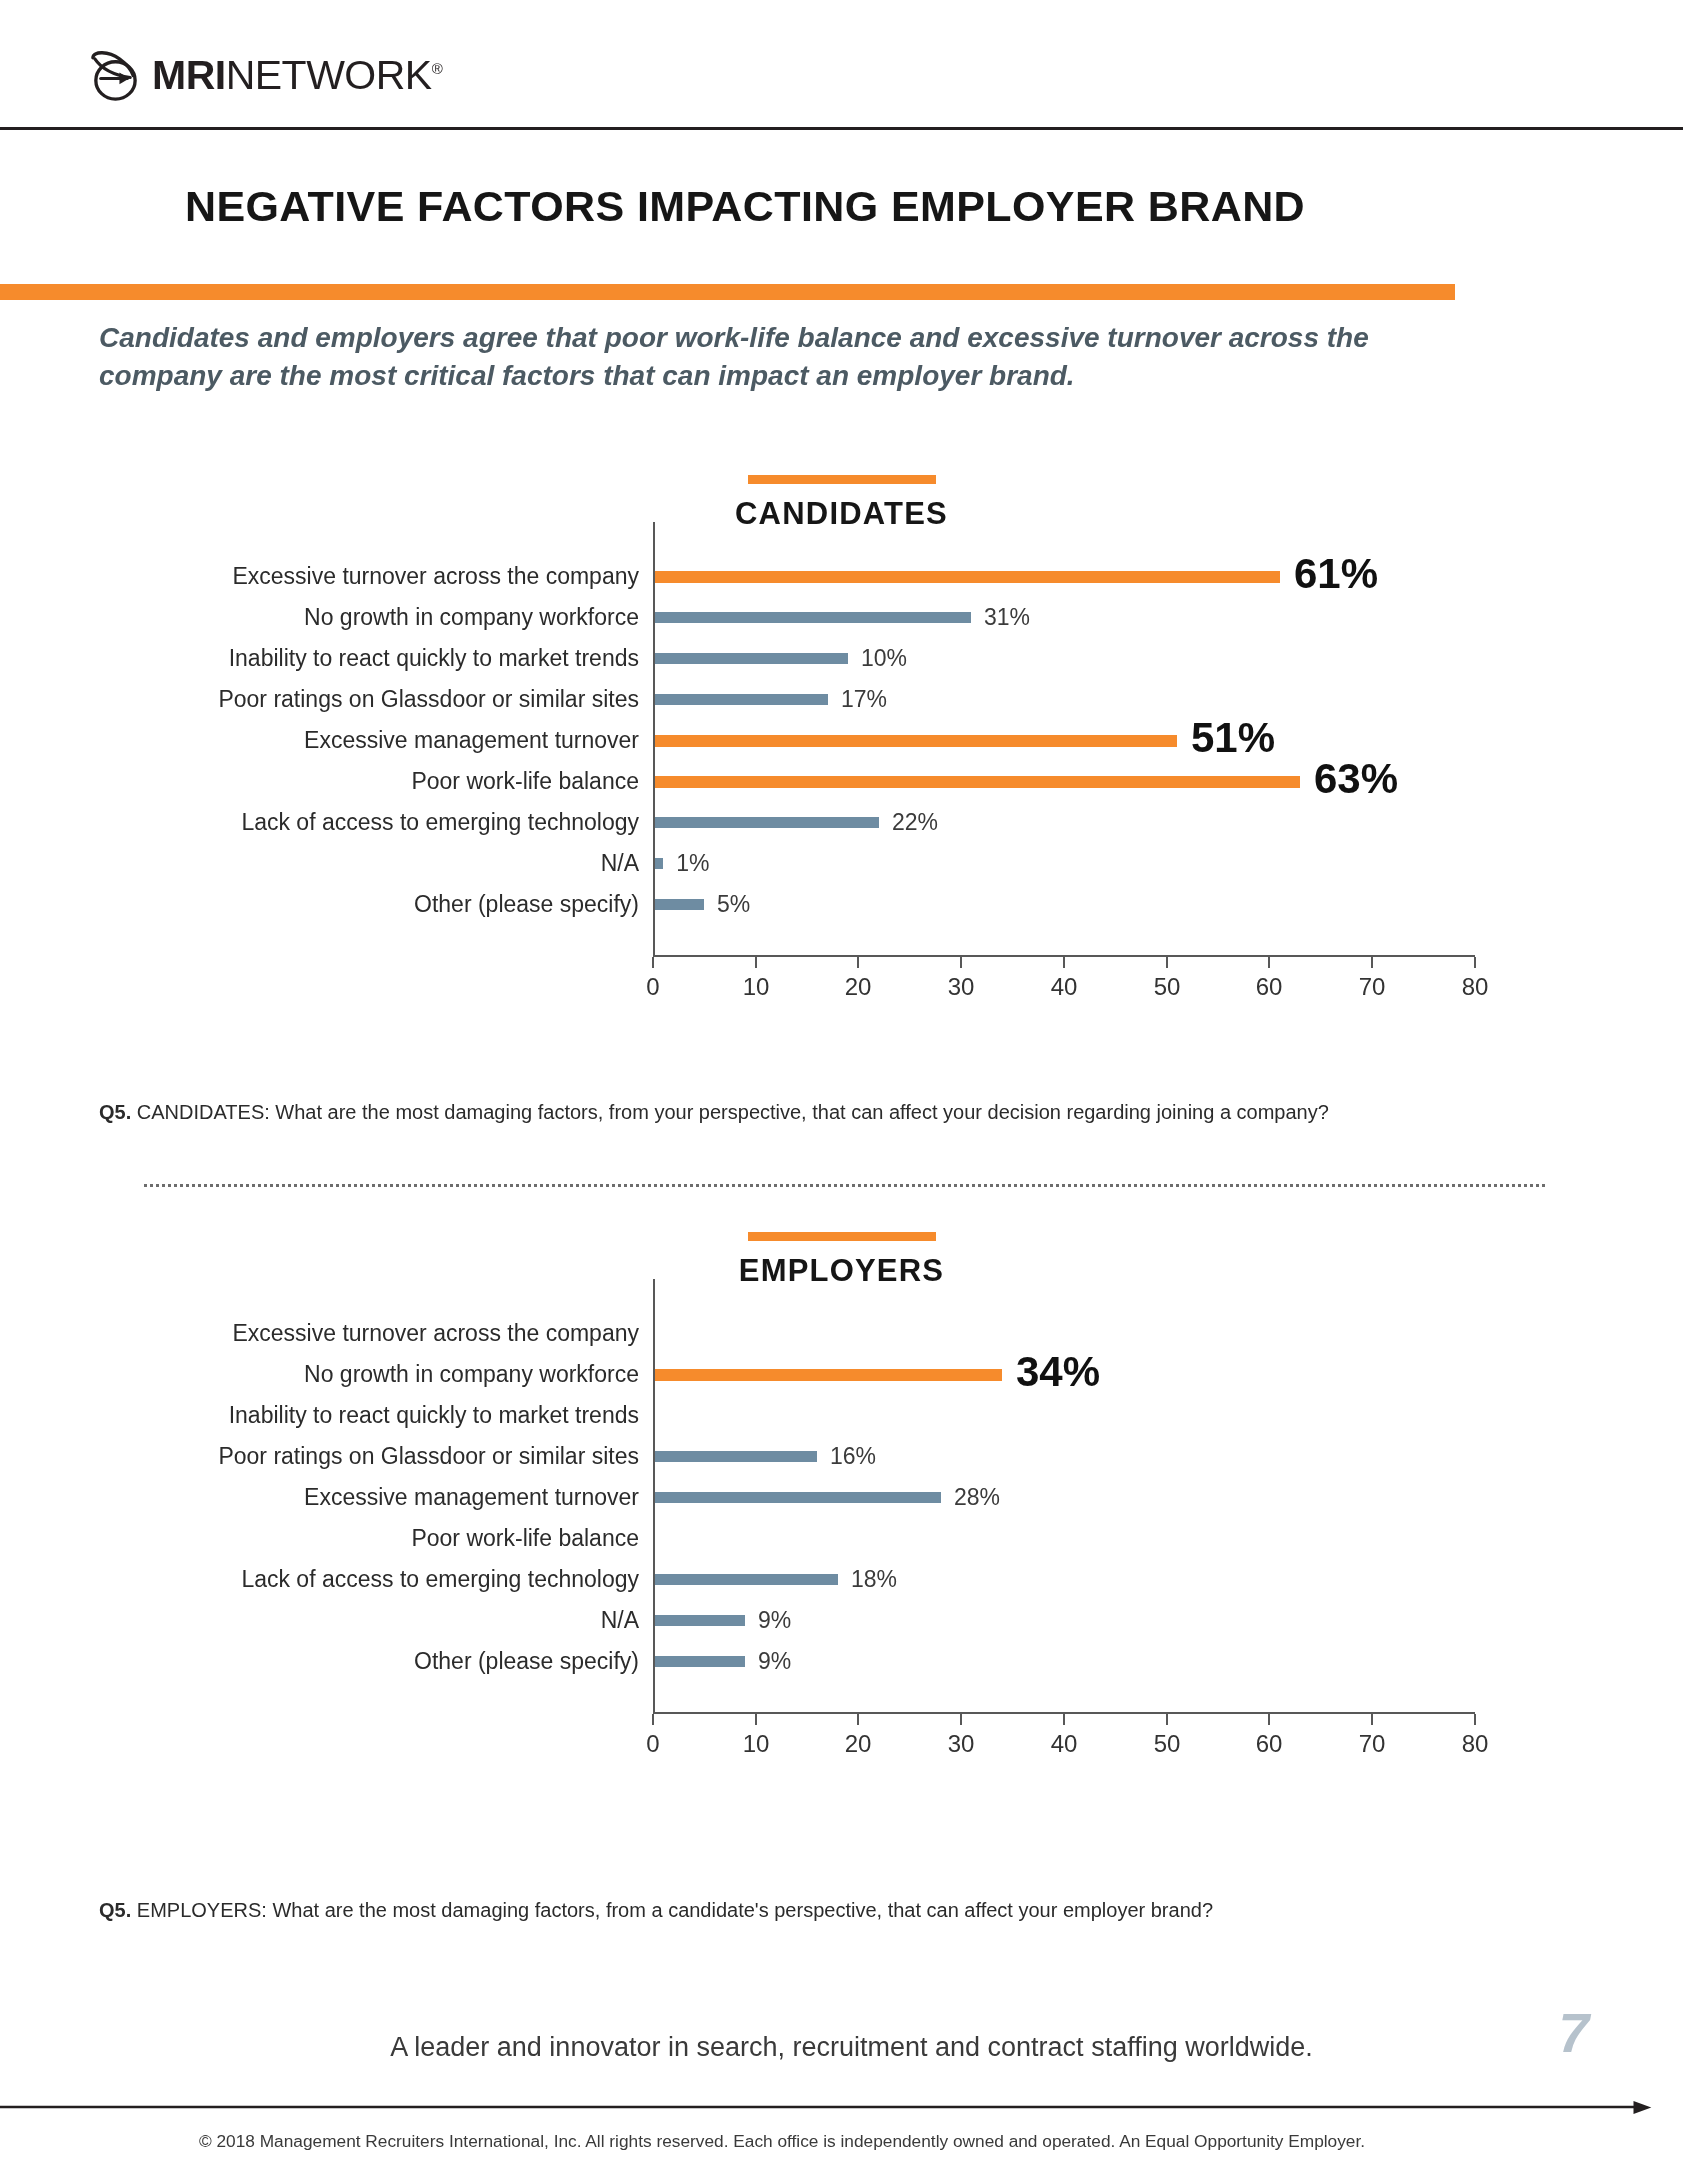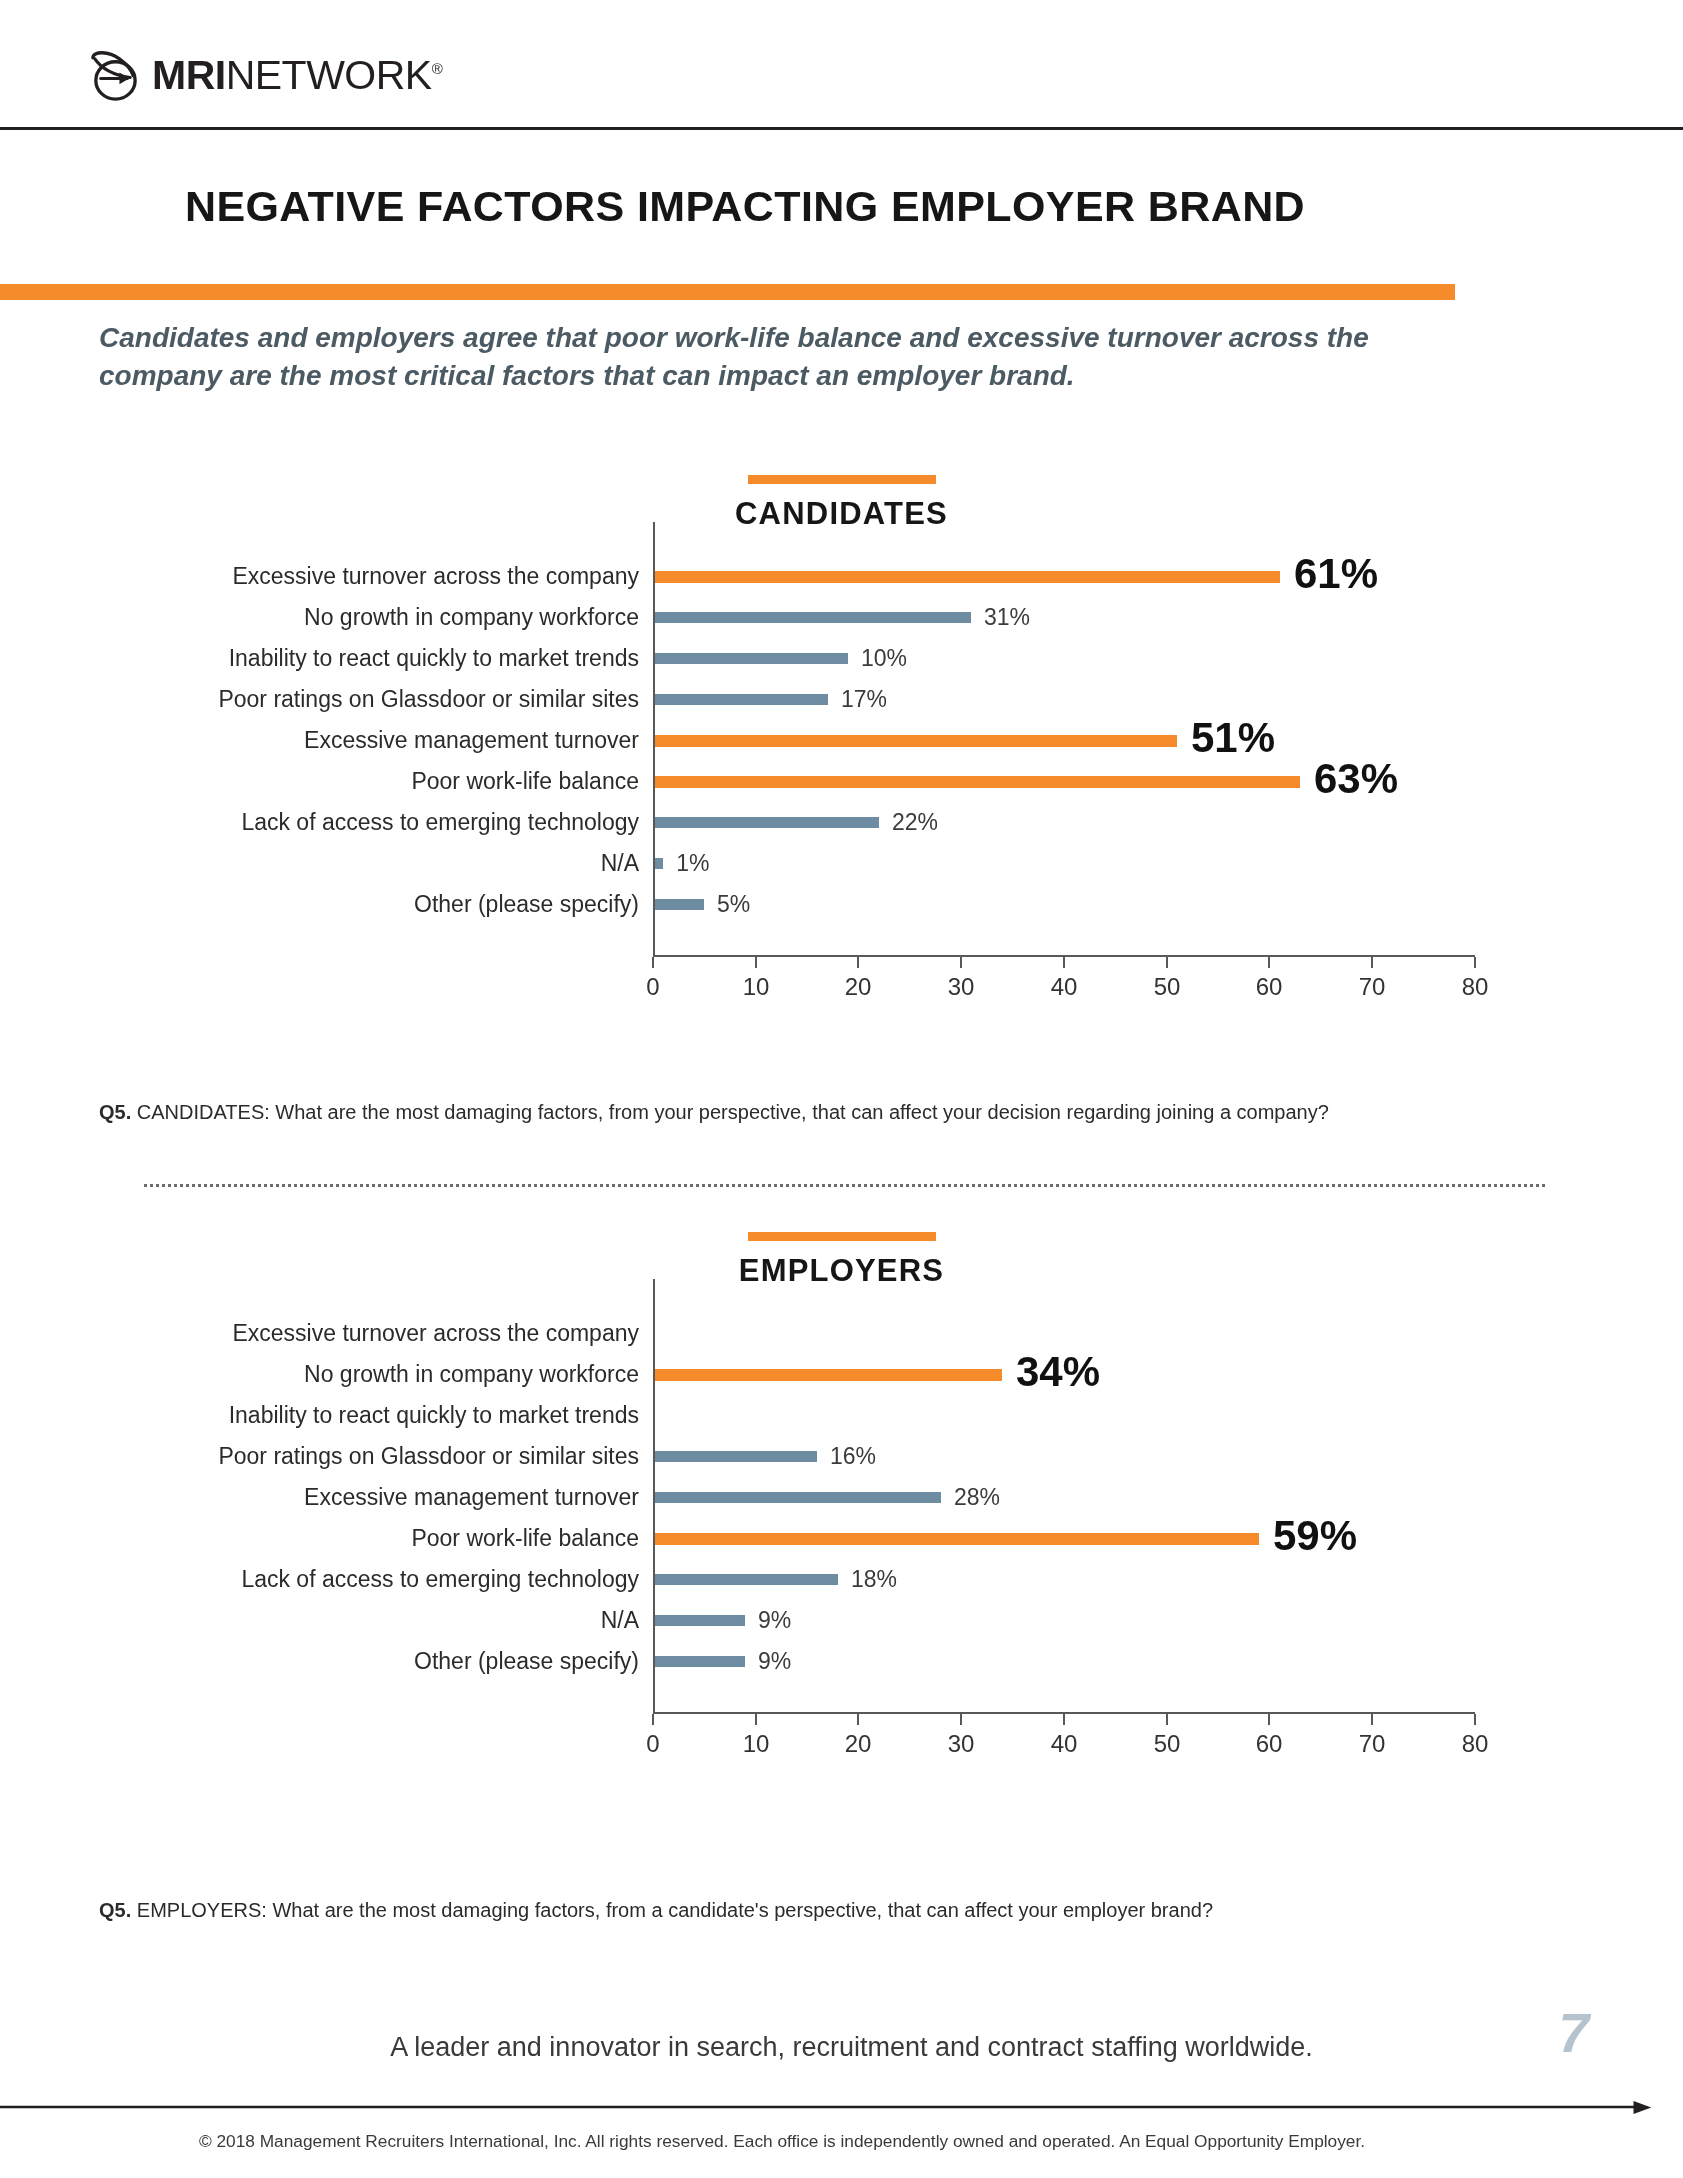--- a/index.html
+++ b/index.html
@@ -403,24 +403,20 @@
           </div>
           <div class="row">
             <div class="cat-label">Excessive management turnover</div>
             <div class="bar-area">
               <div class="bar" style="width: 288px;"></div>
               <div class="val">28%</div>
             </div>
           </div>
           <div class="row">
             <div class="cat-label">Poor work-life balance</div>
-            <div class="bar-area">
-              <div class="bar hl" style="width: 606px;"></div>
-              <div class="val big">59%</div>
-            </div>
           </div>
           <div class="row">
             <div class="cat-label">Lack of access to emerging technology</div>
             <div class="bar-area">
               <div class="bar" style="width: 185px;"></div>
               <div class="val">18%</div>
             </div>
           </div>
           <div class="row">
             <div class="cat-label">N/A</div>

